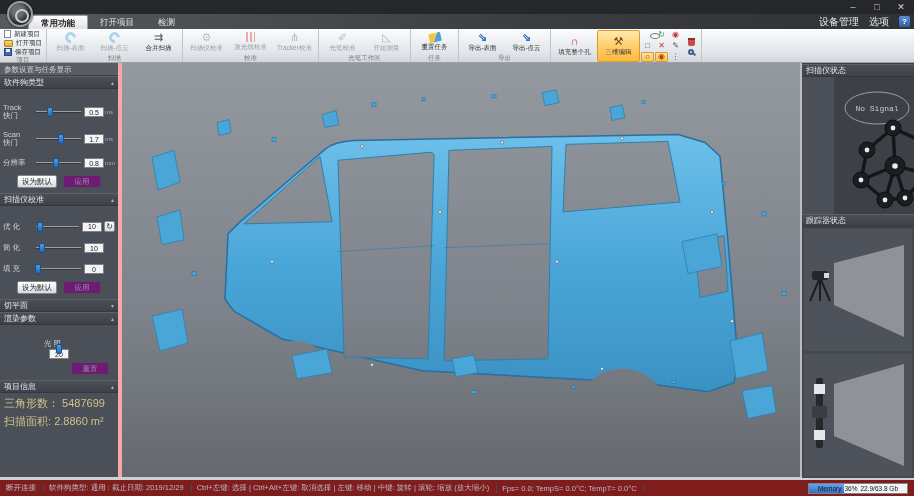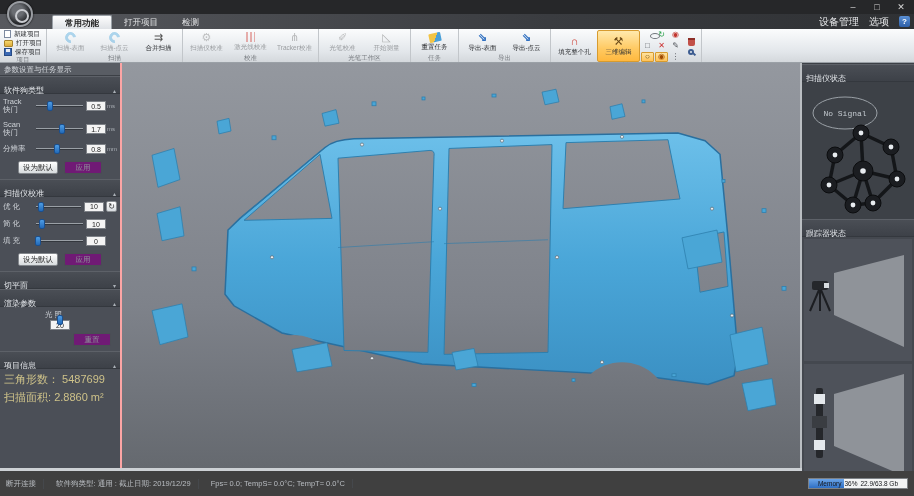--- a/index.html
+++ b/index.html
@@ -12,21 +12,21 @@
   .win-controls { display:flex; gap:2px; margin-right:2px; }
   .win-btn { width:22px; height:12px; color:#d7d7d7; font-size:9px; line-height:12px; text-align:center; cursor:default; }
   .logo { position:absolute; left:7px; top:1px; width:26px; height:26px; border-radius:50%;
     background:radial-gradient(circle at 40% 35%, #6a6d72 0 28%, #2c2e31 60%, #0d0e10 100%);
     border:2px solid #9a9da2; z-index:50; box-shadow:0 0 2px #000; }
   .logo::after { content:""; position:absolute; left:6px; top:6px; width:10px; height:10px;
     border-radius:50%; border:2px solid #caccd0; }
 
   
   .tabrow { height:15px; background:linear-gradient(90deg,#57595e,#3a3c40 60%,#2f3134);
-    display:flex; align-items:flex-end; padding-left:52px; position:relative; }
+    display:flex; align-items:flex-end; padding-left:28px; position:relative; }
   .tab { height:14px; padding:0 12px; font-size:8.5px; line-height:14px; color:#e3e4e6; }
   .tab.active { background:linear-gradient(#fdfdfd,#dfe2e6); color:#1c1c1c; font-weight:bold;
     border:1px solid #9aa0a6; border-bottom:none; border-radius:2px 2px 0 0; }
   .tabrow-right { position:absolute; right:4px; top:0; height:15px; display:flex; align-items:center; gap:10px; }
   .menu-link { color:#e8e9eb; font-size:10px; }
   .help-badge { width:11px; height:11px; border-radius:2px; background:linear-gradient(#5a8fd4,#2d5fa8);
     color:#fff; font-size:8px; font-weight:bold; text-align:center; line-height:11px; }
 
   
   .ribbon { height:34px; background:linear-gradient(#fbfcfd,#e2e6ea 70%,#d4d8dc);
@@ -61,28 +61,28 @@
   .gi-eye::after { content:""; position:absolute; left:2px; top:3px; width:8px; height:4px; border:1px solid #71767c; border-radius:50%; }
   .mini-col { display:flex; flex-direction:column; justify-content:center; gap:3px; align-items:center; width:16px; }
   .gi-trash { width:7px; height:8px; background:#c25048; border-top:2px solid #8e2f28; border-radius:0 0 2px 2px; }
   .gi-search { width:6px; height:6px; border:2px solid #3c5c90; border-radius:50%; position:relative; }
   .gi-search::after { content:""; position:absolute; width:4px; height:2px; background:#3c5c90; right:-4px; bottom:-2px; transform:rotate(45deg); }
 
   
   .main { flex:1; display:flex; min-height:0; border-bottom:3px solid #cdd1d5; }
 
   
-  .left-panel { width:122px; background:#4b4f57; border-right:2px solid #fca5a5; display:flex; flex-direction:column; font-size:8px; color:#c9cdd2; }
+  .left-panel { width:122px; background:#4b4f57; border-right:4px solid #fca5a5; display:flex; flex-direction:column; font-size:8px; color:#c9cdd2; }
   .panel-title { height:13px; background:#595d64; color:#d4d8dd; font-size:7.5px; line-height:13px; padding-left:4px;
     border-bottom:1px solid #3c4046; white-space:nowrap; overflow:hidden; }
   .sec-h { height:13px; background:linear-gradient(#4a4e55,#3d4148); border-top:1px solid #5d6168; border-bottom:1px solid #34383e;
-    color:#e4e7eb; font-size:8px; line-height:12px; padding:8px 4px; display:flex; justify-content:space-between; }
+    color:#e4e7eb; font-size:8px; line-height:12px; padding:2px 4px; display:flex; justify-content:space-between; align-items:center; }
   .sec-h .arr { font-size:6px; color:#aab0b6; }
   .sec-body { padding:4px 3px 5px 3px; }
-  .srow { display:flex; align-items:center; margin-bottom:7px; }
+  .srow { display:flex; align-items:center; margin-bottom:7px;margin-top:11px; }
   .slabel { width:30px; font-size:7.5px; line-height:8px; color:#cfd3d8; }
   .strack { position:relative; flex:1; height:2px; background:#9aa0a6; border-bottom:1px solid #33373d; margin:0 3px; }
   .sthumb { position:absolute; top:-4px; width:6px; height:10px; background:linear-gradient(#4e9de4,#2269b8); border:1px solid #1b4f8e;
     border-radius:2px; transform:translateX(-50%); }
   .sval { width:20px; height:10px; background:#f4f4f4; border:1px solid #7d8187; font-size:7px; color:#1d1d1d;
     text-align:center; padding:0; font-family:"Liberation Sans",sans-serif; }
   .sunit { width:11px; font-size:6px; color:#a9aeb4; padding-left:1px; }
   .spin-btn { width:11px; height:11px; margin-left:2px; background:linear-gradient(#fdfdfd,#d8dce0); border:1px solid #8a8e92;
     font-size:8px; line-height:10px; text-align:center; color:#333; border-radius:2px; }
   .btn-row { display:flex; justify-content:center; gap:6px; margin-top:2px; }
@@ -92,27 +92,27 @@
   .btn-row.right { justify-content:flex-end; padding-right:6px; }
   .info-row { font-size:11px; color:#cec289; margin:3px 0 0 4px; white-space:nowrap; }
   .lp-fill { flex:1; }
 
   
   .viewport { flex:1; min-width:0; position:relative; }
   .viewport svg { display:block; width:100%; height:100%; }
 
   
   .right-panel { width:114px; background:#4b4f57; border-left:2px solid #babec2; display:flex; flex-direction:column; }
-  .scan-box { background:#3d4147; padding:3px 3px 0 3px; }
+  .scan-box { background:#3d4147; padding:3px 3px 0 3px;margin-left:32px; }
   .tracker-box { flex:1; background:#44484f; display:flex; flex-direction:column; gap:3px; padding:2px; }
   .tr-cell { flex:1; background:#4e525a; }
 
   
-  .statusbar { height:25px; background:#404040; display:flex; align-items:center; font-size:7.5px;
-    color:#b9bdc2; padding:0 6px; gap:12px; white-space:nowrap; }
+  .statusbar { height:16px; background:#7f1d1d; display:flex; align-items:center; font-size:7.5px;
+    color:#b9bdc2; padding:0 6px; gap:5px; white-space:nowrap; }
   .sb-seg { padding-right:7px; border-right:1px solid #45484c; }
   .sb-seg:last-of-type { border-right:none; }
   .memwrap { margin-left:auto; width:100px; height:11px; background:#f2f3f4; border:1px solid #7e8286; position:relative; }
   .memfill { position:absolute; left:0; top:0; bottom:0; background:linear-gradient(#6aa4e8,#2f6fc4); }
   .memtext { position:absolute; inset:0; display:flex; justify-content:center; gap:3px; align-items:center;
     font-size:6.5px; color:#13151a; z-index:2; }
 </style>
 </head>
 <body>
 
@@ -527,20 +527,21 @@
           </svg>
         </div>
       </div>
     </div>
 
   </div>
 
   <div class="statusbar">
     <span class="sb-seg">断开连接</span>
     <span class="sb-seg">软件狗类型: 通用 :  截止日期: 2019/12/29</span>
+    <span class="sb-seg">Ctrl+左键: 选择 | Ctrl+Alt+左键: 取消选择 | 左键: 移动 | 中键: 旋转 | 滚轮: 缩放 (放大缩小)</span>
     <span class="sb-seg">Fps= 0.0; TempS=  0.0°C; TempT= 0.0°C</span>
     <span class="memwrap">
       <span class="memfill" style="width: 36%;"></span>
       <span class="memtext">
         <span>Memory</span>
         <span>36%</span>
         <span>22.9/63.8 Gb</span>
       </span>
     </span>
   </div>

